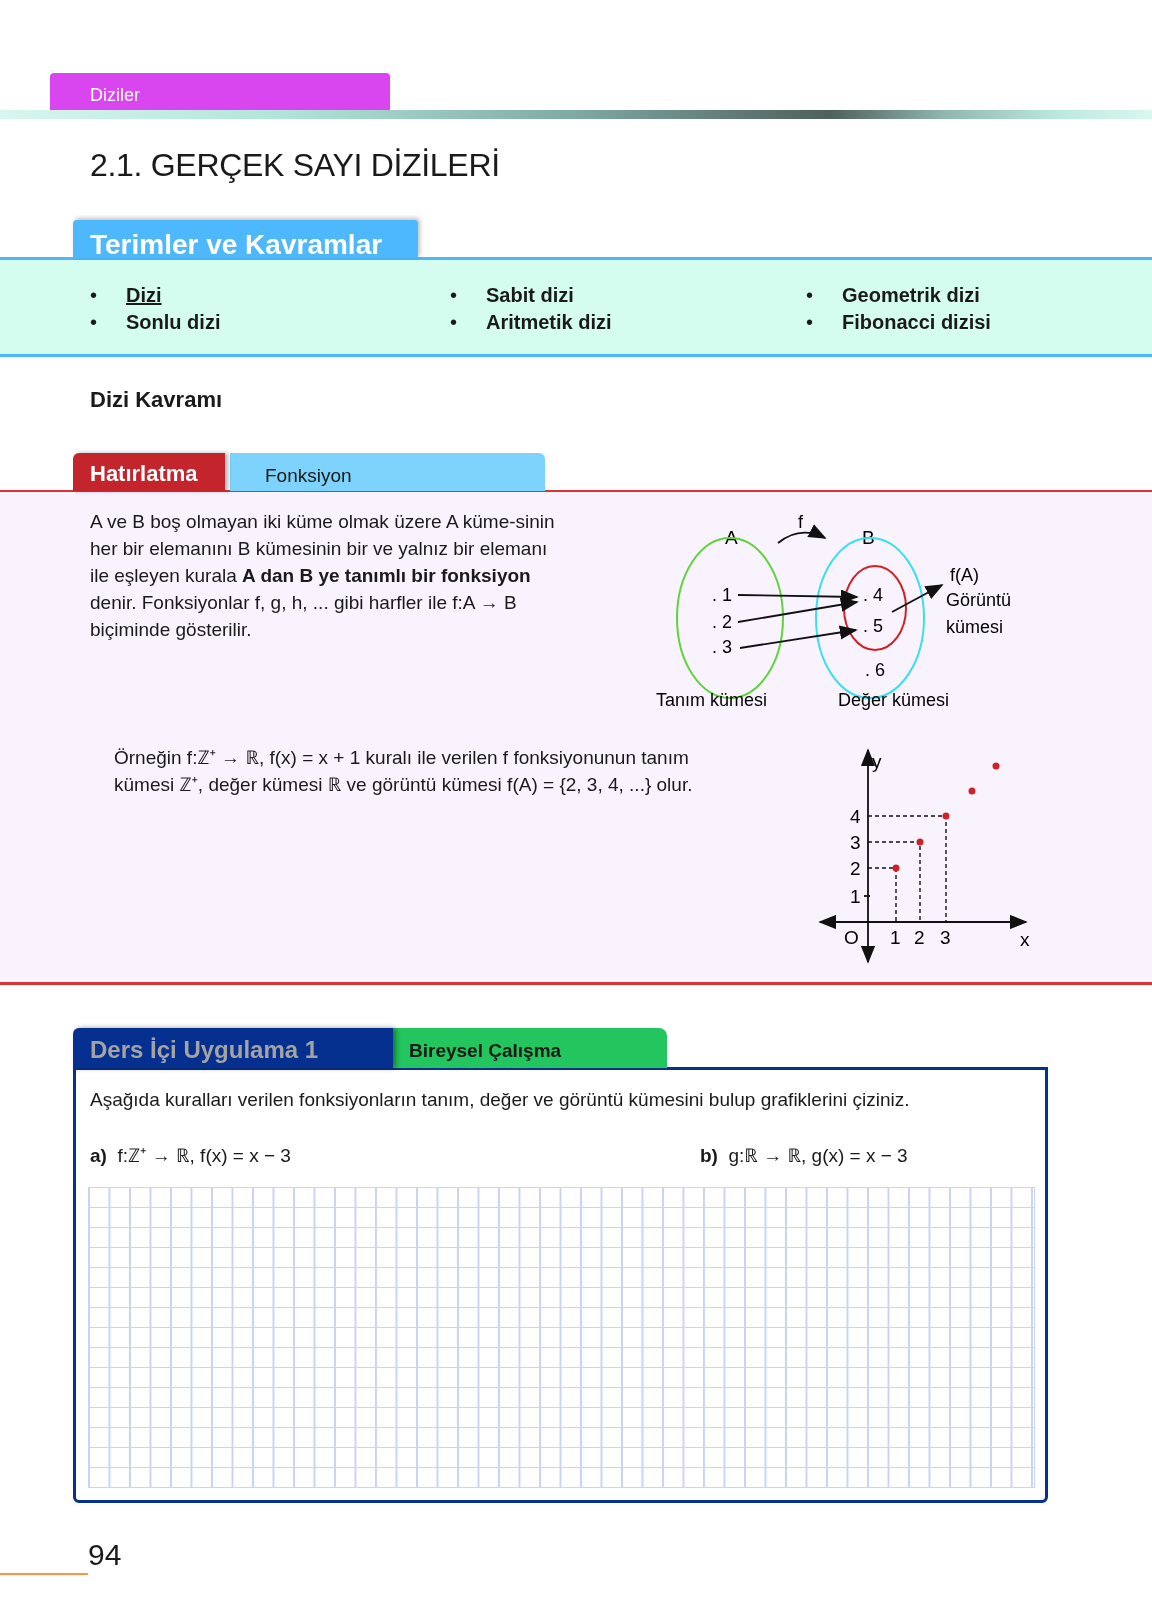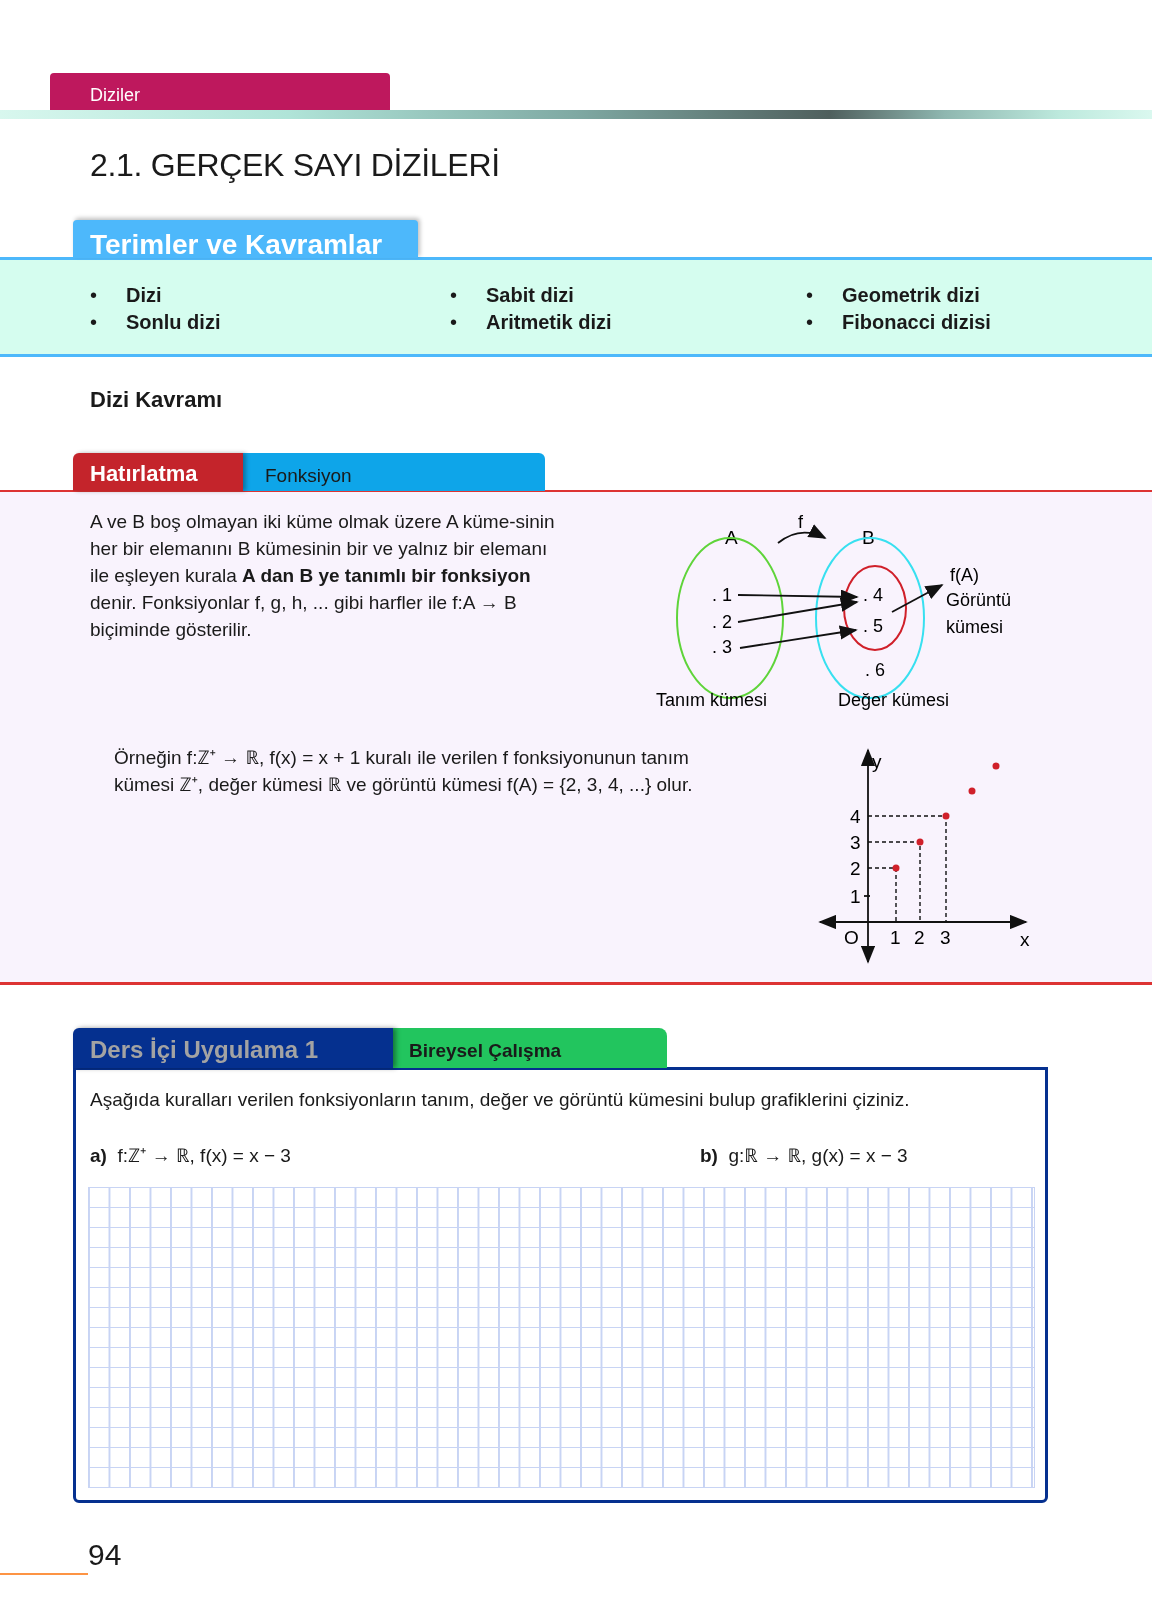--- a/index.html
+++ b/index.html
@@ -1,40 +1,40 @@
 <!DOCTYPE html>
 <html><head>
 <meta charset="utf-8">
 <style>
   html, body { margin:0; padding:0; }
   body { width:1152px; height:1624px; background:#ffffff; position:relative; overflow:hidden;
          font-family:"Liberation Sans", sans-serif; color:#1a1a1a; }
   .abs { position:absolute; }
 
   
-  .chapter-tab { left:50px; top:73px; width:340px; height:37px; background:#be185d; border-radius:4px 4px 0 0; }
+  .chapter-tab { left:50px; top:73px; width:340px; height:37px; background:#d946ef; border-radius:4px 4px 0 0; }
   .chapter-tab span { position:absolute; left:40px; top:12px; color:#fff; font-size:18px; }
   .header-bar { left:0; top:110px; width:1152px; height:9px;
     background:linear-gradient(to right,#d8f7ee 0%,#b0e4d8 25%,#7fa9a3 50%,#4f5f5d 72%,#8fb7b0 82%,#bde9dd 92%,#daf8ef 100%); }
   .page-title { left:90px; top:147px; font-size:32px; font-weight:normal; letter-spacing:-0.3px; }
 
   
   .terms-tab { left:73px; top:220px; width:345px; height:38px; background:#4db8fb; border-radius:4px 4px 0 0;
     box-shadow:2px -2px 4px rgba(0,0,0,0.25); }
   .terms-tab span { position:absolute; left:17px; top:9px; color:#fff; font-size:28px; font-weight:bold; }
   .terms-box { left:0; top:257px; width:1152px; height:94px; background:#d5fdef; border-top:3px solid #4db8fb; border-bottom:3px solid #4db8fb; }
   .term { position:absolute; font-size:20px; font-weight:bold; }
   .term::before { content:"•"; position:absolute; left:-36px; font-weight:normal; }
 
   .section-title { left:90px; top:387px; font-size:22px; font-weight:bold; }
 
   
-  .rem-tab2 { left:230px; top:453px; width:315px; height:38px; background:#0ea5e9; border-radius:0 6px 0 0; }
+  .rem-tab2 { left:230px; top:453px; width:315px; height:38px; background:#7dd3fc; border-radius:0 6px 0 0; }
   .rem-tab2 span { position:absolute; left:35px; top:12px; font-size:19px; }
-  .rem-tab { left:73px; top:453px; width:170px; height:38px; background:#c4242b; border-radius:6px 0 0 0;
+  .rem-tab { left:73px; top:453px; width:152px; height:38px; background:#c4242b; border-radius:6px 0 0 0;
     box-shadow:3px 0 4px rgba(0,0,0,0.3); }
   .rem-tab span { position:absolute; left:17px; top:8px; color:#fff; font-size:22px; font-weight:bold; }
   .rem-box { left:0; top:490px; width:1152px; height:490px; background:#f9f3fd; border-top:2px solid #d33; border-bottom:3px solid #d33; }
   .rem-text { left:90px; top:508px; width:480px; font-size:19px; line-height:27px; }
   .ex-text { left:90px; top:744px; width:700px; font-size:19px; line-height:27px;margin-left:24px; }
 
   
   .ex-tab2 { left:385px; top:1028px; width:282px; height:40px; background:#22c55e; border-radius:0 8px 0 0; }
   .ex-tab2 span { position:absolute; left:24px; top:12px; font-size:19px; font-weight:bold; }
   .ex-tab { left:73px; top:1028px; width:320px; height:40px; background:#05308f; border-radius:6px 0 0 0;
@@ -54,21 +54,21 @@
 </head>
 <body>
 
 <div class="abs chapter-tab">
   <span>Diziler</span>
 </div>
 <div class="abs header-bar"></div>
 <div class="abs page-title">2.1. GERÇEK SAYI DİZİLERİ</div>
 
 <div class="abs terms-box">
-  <div class="term" style="left:126px;top:24px;">Dizi</div>
+  <div class="term" style="left:126px;top:24px;text-decoration:underline;">Dizi</div>
   <div class="term" style="left:126px;top:51px;">Sonlu dizi</div>
   <div class="term" style="left:486px;top:24px;">Sabit dizi</div>
   <div class="term" style="left:486px;top:51px;">Aritmetik dizi</div>
   <div class="term" style="left:842px;top:24px;">Geometrik dizi</div>
   <div class="term" style="left:842px;top:51px;">Fibonacci dizisi</div>
 </div>
 <div class="abs terms-tab">
   <span>Terimler ve Kavramlar</span>
 </div>
 

